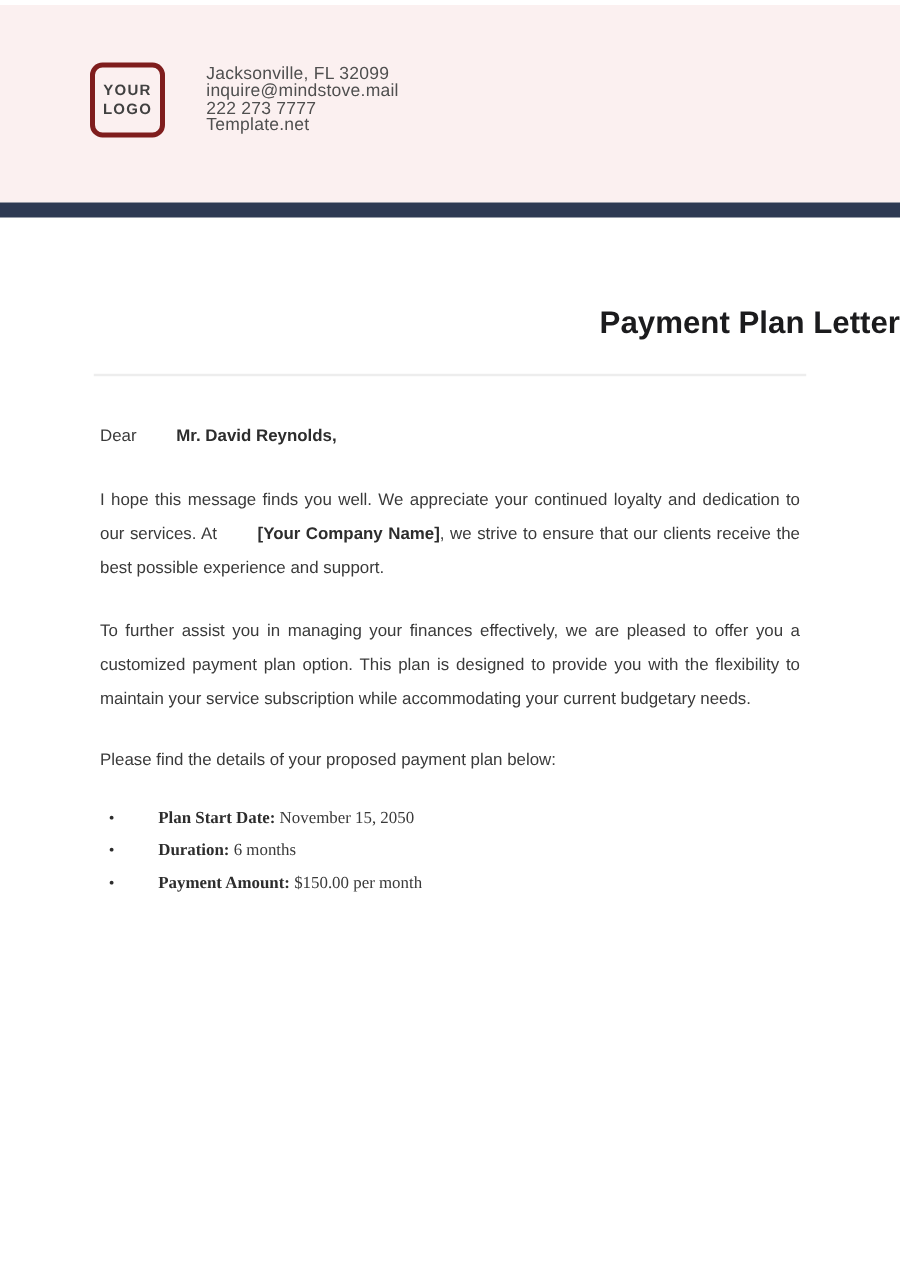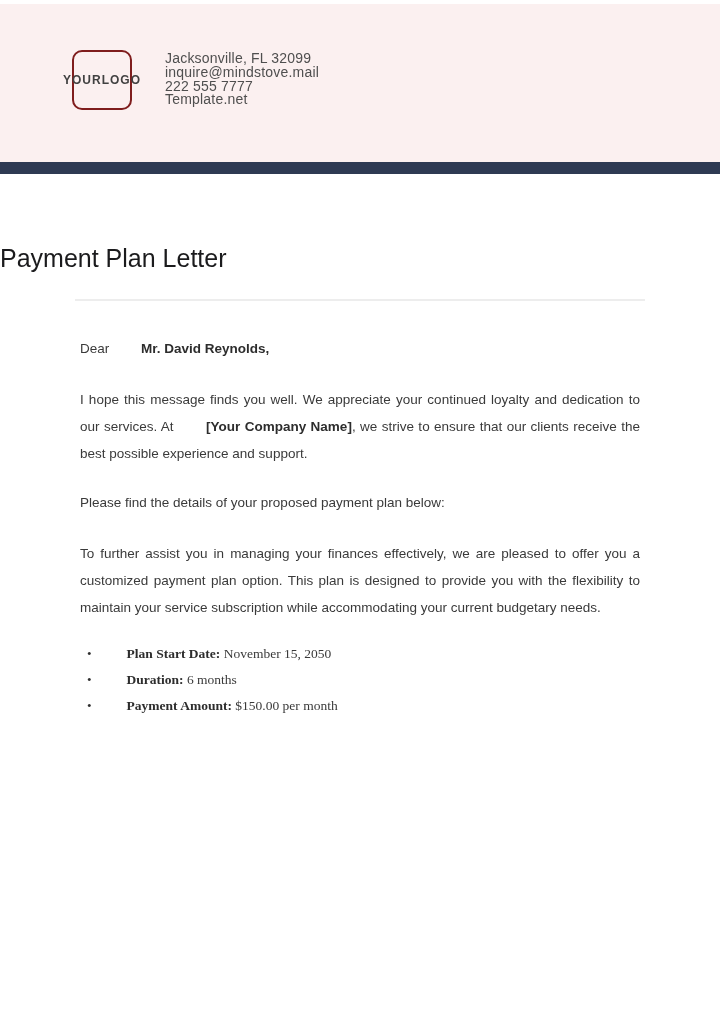--- a/index.html
+++ b/index.html
@@ -22,24 +22,24 @@
     margin-top: 4px;
     height: 158px;
     background: #fbf0f0;
     display: flex;
     align-items: flex-start;
     padding: 46px 0 0 72px;
   }
   .logo-box {
     width: 60px;
     height: 60px;
-    border: 2px solid #7f1d1d;
+    border: 4px solid #7f1d1d;
     border-radius: 10px;
     display: flex;
-    flex-direction: row;
+    flex-direction: column;
     align-items: center;
     justify-content: center;
     flex: 0 0 auto;
   }
   .logo-box .logo-line {
     font-size: 12px;
     font-weight: 700;
     letter-spacing: 1px;
     color: #414141;
     line-height: 15px;
@@ -56,24 +56,24 @@
   }
   .accent-bar {
     width: 720px;
     height: 12px;
     background: #2e3a53;
   }
 
   
   .letter-title {
     margin-top: 69px;
-    text-align: left;
+    text-align: right;
     font-size: 25px;
     line-height: 30px;
-    font-weight: 400;
+    font-weight: 700;
     color: #1b1b1d;
   }
   .title-divider {
     margin: 26px auto 0 75px;
     width: 570px;
     height: 2px;
     background: #ededed;
   }
   .content {
     padding: 0 80px;
@@ -113,21 +113,21 @@
 <div class="page">
 
   <div class="letterhead">
     <div class="logo-box">
       <span class="logo-line">YOUR</span>
       <span class="logo-line">LOGO</span>
     </div>
     <div class="contact-info">
       <div class="contact-line">Jacksonville, FL 32099</div>
       <div class="contact-line">inquire@mindstove.mail</div>
-      <div class="contact-line">222 555 7777</div>
+      <div class="contact-line">222 273 7777</div>
       <div class="contact-line">Template.net</div>
     </div>
   </div>
 
   <div class="accent-bar"></div>
 
   <h1 class="letter-title">Payment Plan Letter</h1>
 
   <div class="title-divider"></div>
 
@@ -136,23 +136,23 @@
     <p class="salutation">
       <span>Dear</span>
       <b>Mr. David Reynolds,</b>
     </p>
 
     <p class="para">
       <span>I hope this message finds you well. We appreciate your continued loyalty and dedication to our services. At</span>
       <b>[Your Company Name]</b><span>, we strive to ensure that our clients receive the best possible experience and support.</span>
     </p>
 
+    <p class="para">To further assist you in managing your finances effectively, we are pleased to offer you a customized payment plan option. This plan is designed to provide you with the flexibility to maintain your service subscription while accommodating your current budgetary needs.</p>
+
     <p class="para intro-line">Please find the details of your proposed payment plan below:</p>
-
-    <p class="para">To further assist you in managing your finances effectively, we are pleased to offer you a customized payment plan option. This plan is designed to provide you with the flexibility to maintain your service subscription while accommodating your current budgetary needs.</p>
 
     <ul class="plan-list">
       <li><b>Plan Start Date:</b> <span>November 15, 2050</span></li>
       <li><b>Duration:</b> <span>6 months</span></li>
       <li><b>Payment Amount:</b> <span>$150.00 per month</span></li>
     </ul>
 
 
   </div>
 

